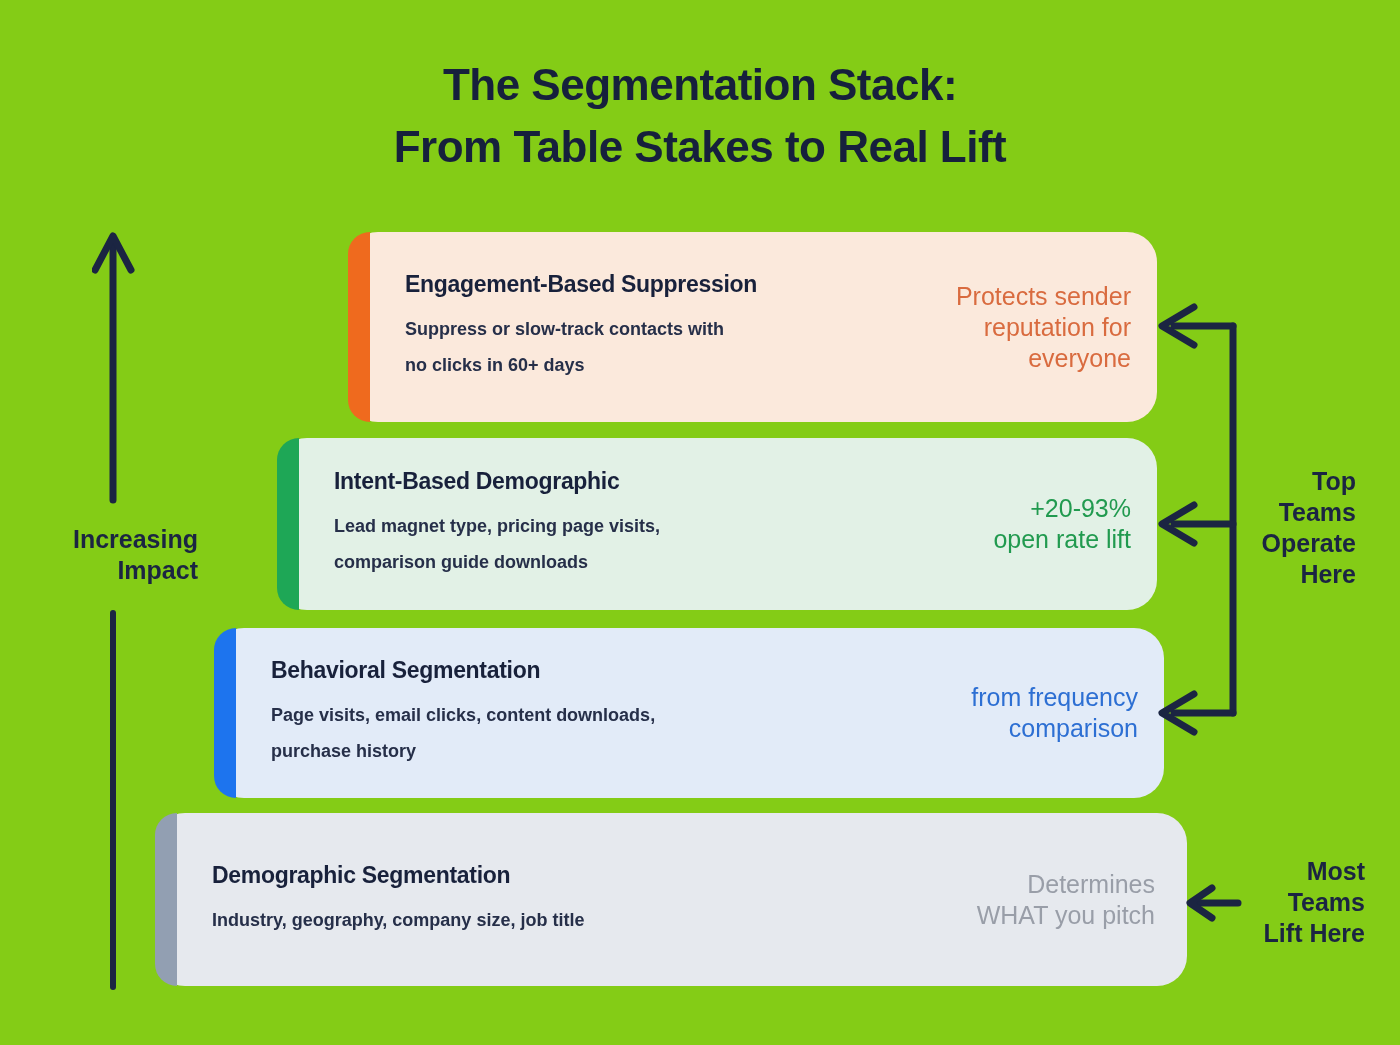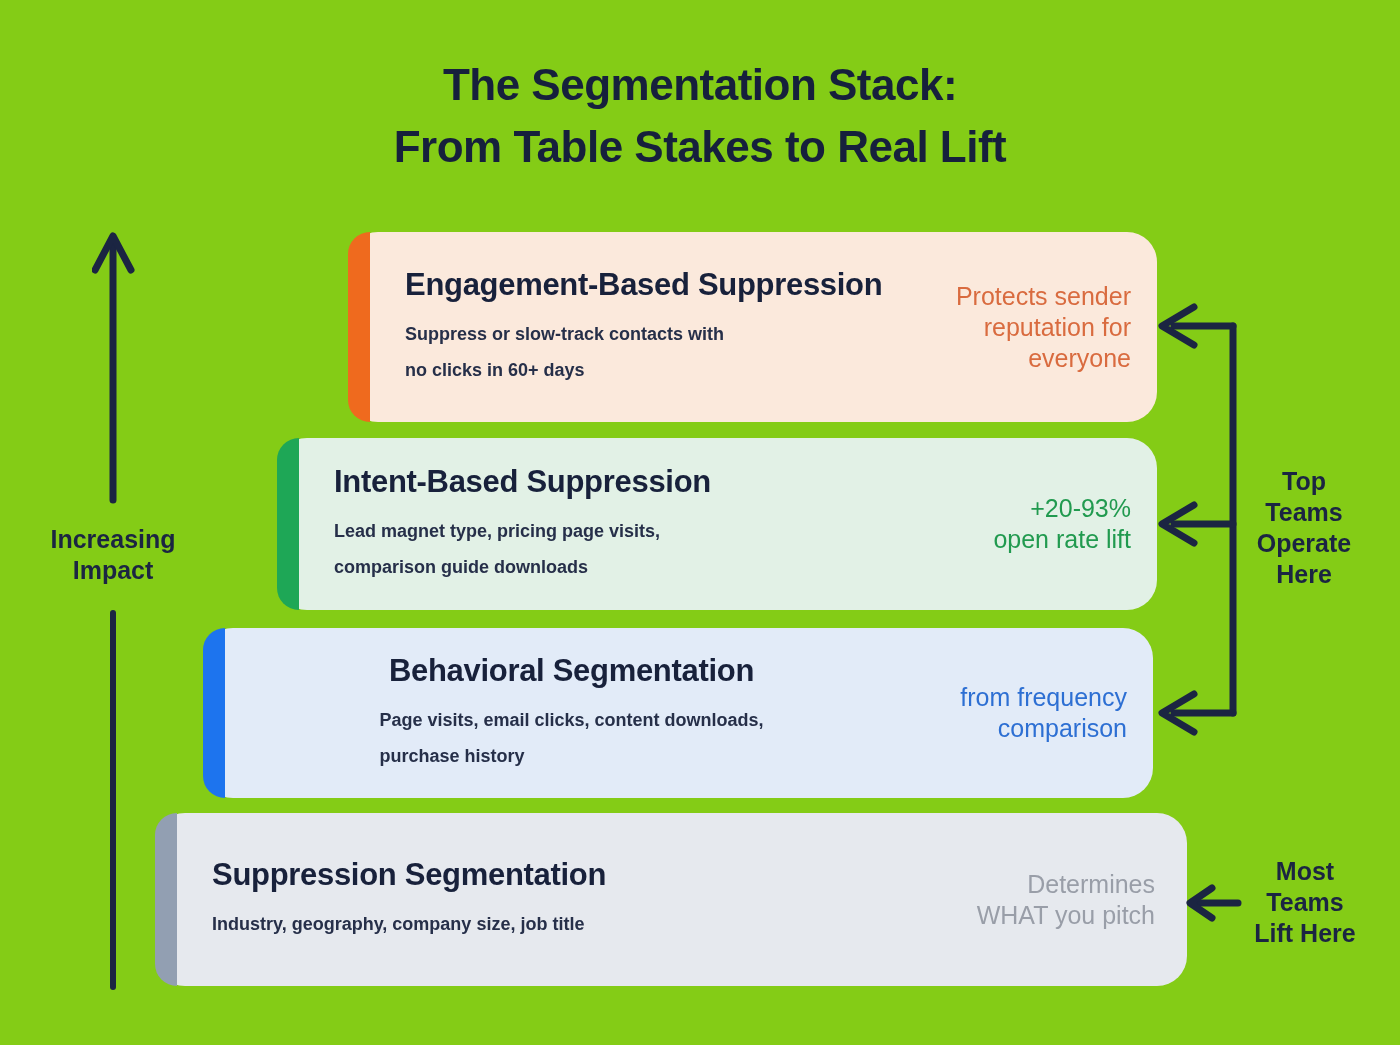--- a/index.html
+++ b/index.html
@@ -22,41 +22,41 @@
   
   .card {
     position:absolute;
     border-radius:30px;
     display:flex; flex-direction:column; justify-content:center;
     box-sizing:border-box;
     padding-left:57px; padding-right:270px;
   }
   .card-1 { left:348px; top:232px; width:809px; height:190px; }
   .card-2 { left:277px; top:438px; width:880px; height:172px; }
-  .card-3 { left:203px; top:628px; width:950px; height:170px;align-items:center; }
+  .card-3 { left:214px; top:628px; width:950px; height:170px; }
   .card-4 { left:155px; top:813px; width:1032px; height:173px; }
   .accent {
     position:absolute; left:0; top:0; bottom:0; width:22px;
     border-radius:30px 0 0 30px;
   }
   .card-title {
-    font-size:31px; font-weight:700; color:#18213b;
+    font-size:23px; font-weight:700; color:#18213b;
     letter-spacing:-0.3px; margin-bottom:13px;
   }
   .card-desc {
     font-size:18px; line-height:36px; font-weight:700; color:#262f49;
   }
   .card-note {
     position:absolute; right:26px; top:50%; transform:translateY(-50%);
     text-align:right; font-size:25px; line-height:31px; font-weight:400;
   }
   .card-4 .card-note { right:32px; }
   
   .side-label {
-    position:absolute; text-align:center;
+    position:absolute; text-align:right;
     font-size:25px; line-height:31px; font-weight:700; color:#1b2542;
   }
   .label-impact    { left:28px;  top:524px; width:170px; }
   .label-top-teams { left:1252px; top:466px; width:104px; }
   .label-most-teams{ left:1245px; top:856px; width:120px; }
   
   .arrow-svg { position:absolute; }
   .axis-line-bottom {
     position:absolute; left:110px; top:610px; width:6px; height:380px;
     background:#1b2542; border-radius:3px;
@@ -95,21 +95,21 @@
     </div>
     <div class="card-note" style="color: rgb(217, 107, 63);">
       <div>Protects sender</div>
       <div>reputation for</div>
       <div>everyone</div>
     </div>
   </div>
 
   <div class="card card-2" style="background: rgb(226, 241, 230);">
     <div class="accent" style="background: rgb(30, 167, 86);"></div>
-    <div class="card-title">Intent-Based Suppression</div>
+    <div class="card-title">Intent-Based Demographic</div>
     <div class="card-desc">
       <div>Lead magnet type, pricing page visits,</div>
       <div>comparison guide downloads</div>
     </div>
     <div class="card-note" style="color: rgb(33, 154, 79);">
       <div>+20-93%</div>
       <div>open rate lift</div>
     </div>
   </div>
 
@@ -121,21 +121,21 @@
       <div>purchase history</div>
     </div>
     <div class="card-note" style="color: rgb(45, 111, 211);">
       <div>from frequency</div>
       <div>comparison</div>
     </div>
   </div>
 
   <div class="card card-4" style="background: rgb(230, 233, 238);">
     <div class="accent" style="background: rgb(146, 159, 178);"></div>
-    <div class="card-title">Suppression Segmentation</div>
+    <div class="card-title">Demographic Segmentation</div>
     <div class="card-desc">
       <div>Industry, geography, company size, job title</div>
     </div>
     <div class="card-note" style="color: rgb(153, 158, 168);">
       <div>Determines</div>
       <div>WHAT you pitch</div>
     </div>
   </div>
 
   <svg class="arrow-svg" style="left:1148px; top:302px;" width="100" height="436">

